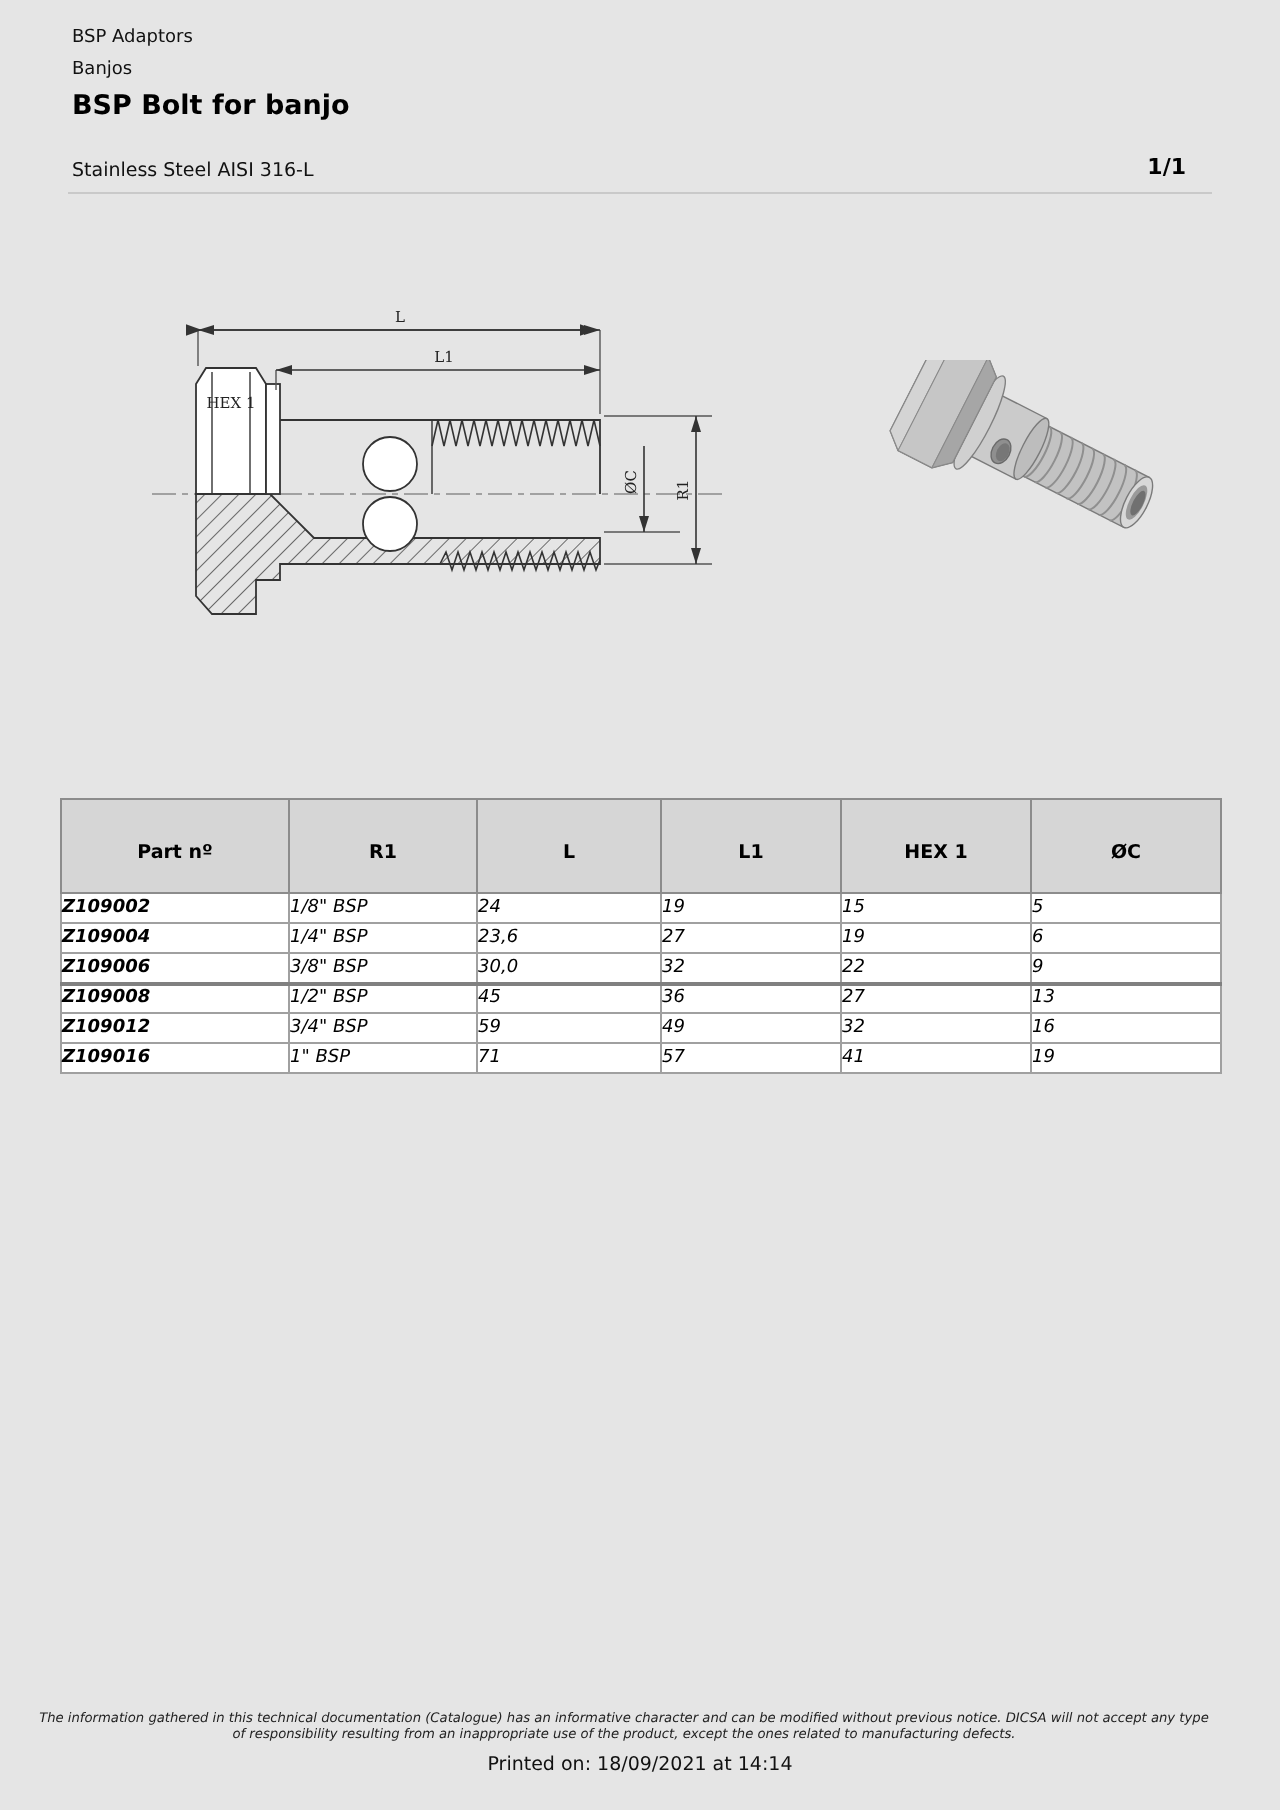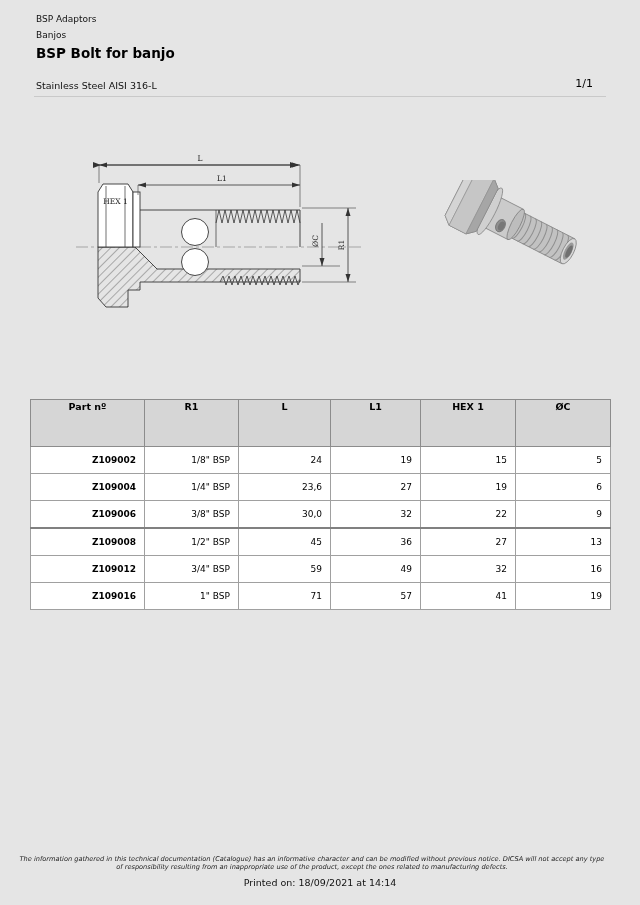--- a/index.html
+++ b/index.html
@@ -6,32 +6,32 @@
   html,body { background:#ffffff; }
   body { font-family:"DejaVu Sans", sans-serif; color:#000; }
   .page { position:relative; width:640px; height:905px; background:#e5e5e5; overflow:hidden; }
 
   .breadcrumb1 { position:absolute; left:36px; top:14px; font-size:9px; color:#111; }
   .breadcrumb2 { position:absolute; left:36px; top:30px; font-size:9px; color:#111; }
   .doc-title  { position:absolute; left:36px; top:45px; font-size:13.5px; font-weight:bold; color:#000; }
   .logo { position:absolute; right:44px; top:8px; font-family:"DejaVu Serif", serif;
           font-weight:bold; font-size:46px; letter-spacing:3px; line-height:52px; }
   .subtitle { position:absolute; left:36px; top:80px; font-size:9.5px; color:#111; }
-  .page-indicator { position:absolute; right:47px; top:77px; font-size:11px; font-weight:normal; }
+  .page-indicator { position:absolute; right:47px; top:77px; font-size:11px; font-weight:bold; }
   .header-rule { position:absolute; left:34px; top:96px; width:572px; height:1px; background:#c9c9c9; }
 
   .drawing { position:absolute; left:70px; top:135px; }
   .photo   { position:absolute; left:430px; top:180px; }
 
   .spec-table { position:absolute; left:30px; top:399px; width:580px;
                 border-collapse:collapse; table-layout:fixed; border:1px solid #7a7a7a; }
   .spec-table th { background:#d6d6d6; border:1px solid #8c8c8c; font-size:9.5px;
-                   font-weight:bold; height:47px; vertical-align:top; padding-top:1px; text-align:center; }
-  .spec-table td { border:1px solid #a0a0a0; font-size:9px; height:15px; text-align:right;
-                   padding:8px; background:#fff; }
+                   font-weight:bold; height:47px; vertical-align:top; padding-top:21px; text-align:center; }
+  .spec-table td { border:1px solid #a0a0a0; font-size:9px; height:15px; text-align:left;
+                   padding:0; background:#fff;font-style:italic; }
   .spec-table td.part { font-weight:bold; }
   .spec-table tbody tr:nth-child(3) td { border-bottom:2px solid #808080; }
 
   .disclaimer { position:absolute; left:14px; top:856px; width:596px; text-align:center;
                 font-style:italic; font-size:6.6px; line-height:7.8px; color:#222; }
   .printed { position:absolute; left:0; top:877px; width:640px; text-align:center; font-size:9.5px; color:#111; }
 
   .cad-text { font-family:"DejaVu Serif", serif; font-size:7.5px; fill:#222; }
 </style>
 </head>

